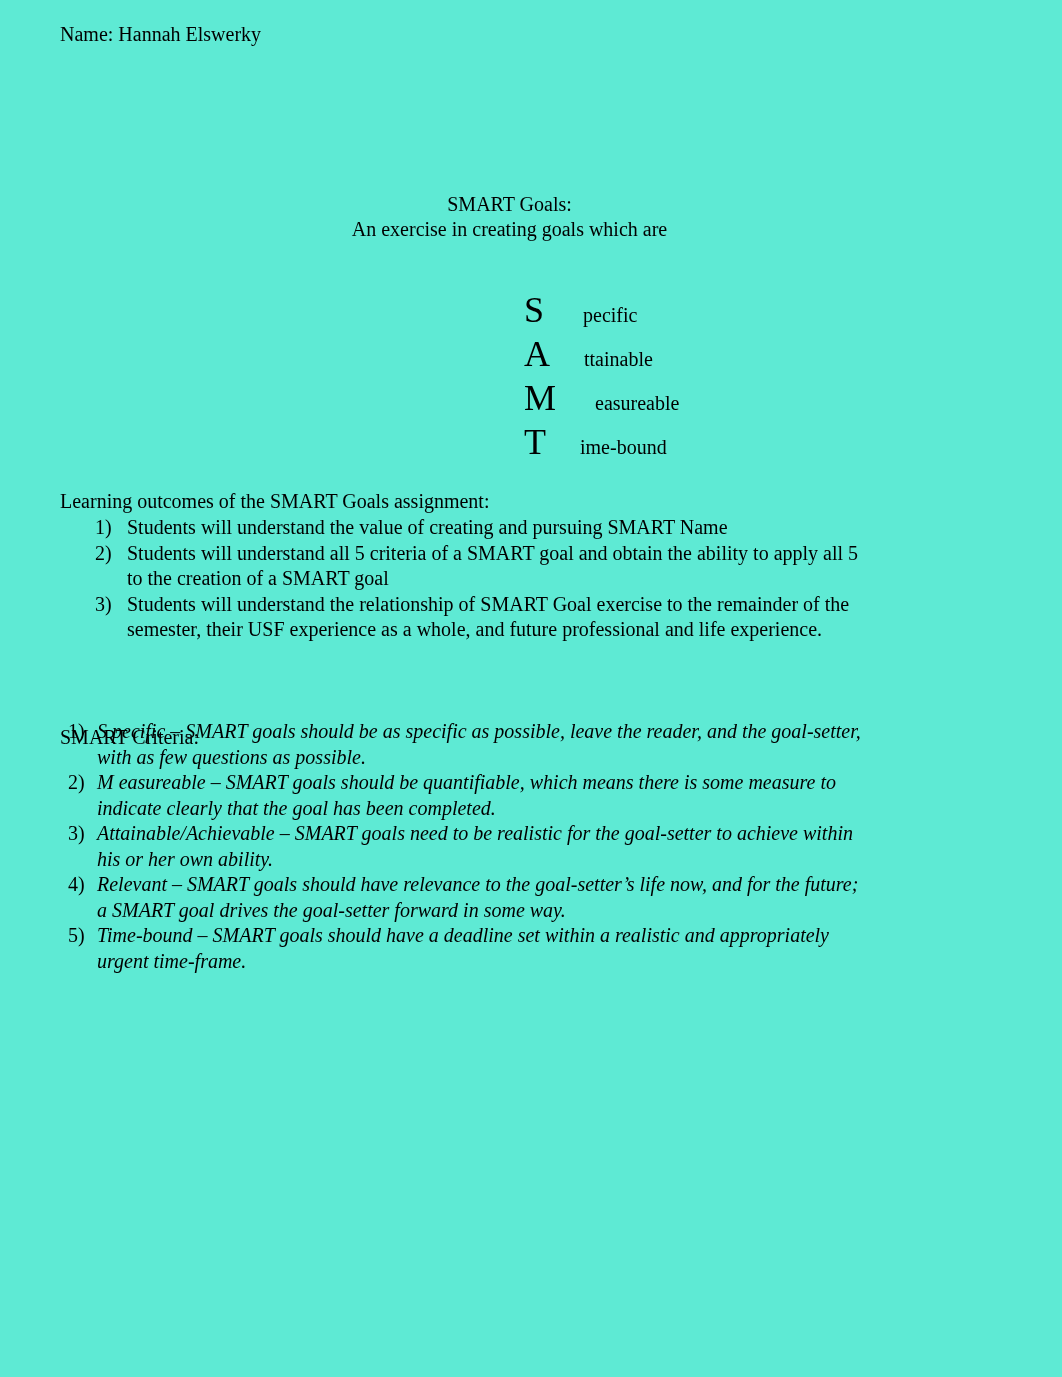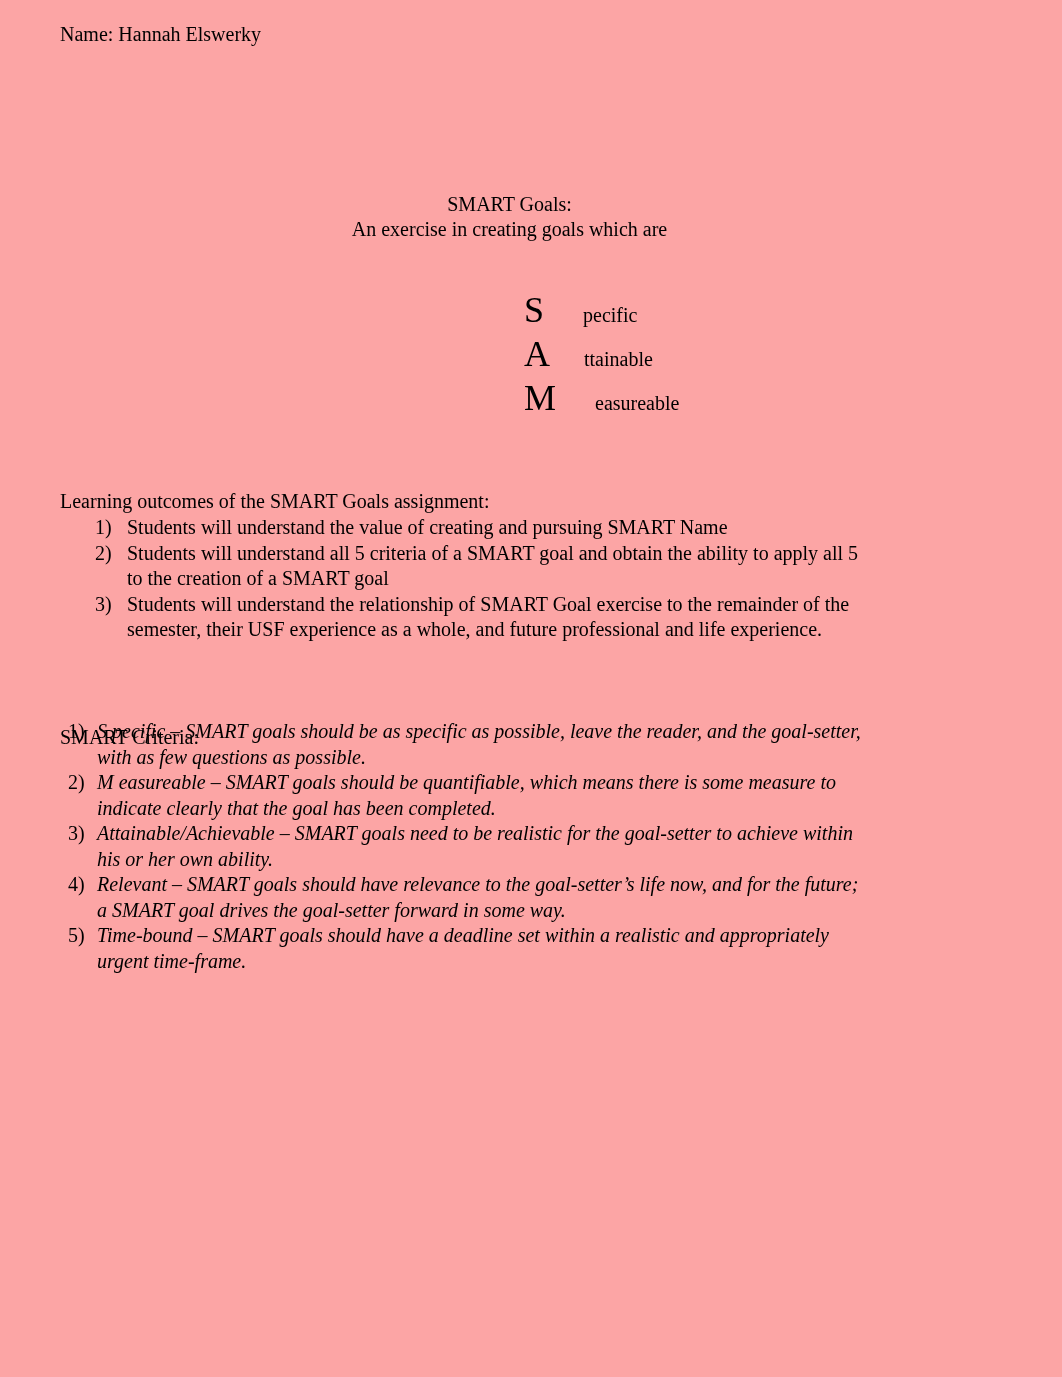--- a/index.html
+++ b/index.html
@@ -4,21 +4,21 @@
 <style>
   html, body {
     margin: 0;
     padding: 0;
     background: #ffffff;
   }
   .page {
     position: relative;
     width: 1062px;
     height: 1377px;
-    background: #fca5a5;
+    background: #5eead4;
     font-family: "Liberation Serif", "DejaVu Serif", serif;
     color: #000000;
     overflow: hidden;
   }
 
   
   .name-line {
     position: absolute;
     left: 60px;
     top: 22px;
@@ -123,20 +123,23 @@
   <div class="acronym-stack">
     <div class="acronym-row">
       <span class="acronym-cap">S</span><span class="acronym-rest"> pecific</span>
     </div>
     <div class="acronym-row">
       <span class="acronym-cap">A</span><span class="acronym-rest">ttainable</span>
     </div>
     <div class="acronym-row">
       <span class="acronym-cap">M</span><span class="acronym-rest"> easureable</span>
     </div>
+    <div class="acronym-row">
+      <span class="acronym-cap">T</span><span class="acronym-rest">ime-bound</span>
+    </div>
   </div>
 
   <div class="section-heading" id="outcomes-heading">Learning outcomes of the SMART Goals assignment:</div>
 
   <ol class="num-list" id="outcomes-list">
     <li class="num-item">
       <span class="num-marker">1)</span>
       <span class="num-text">Students will understand the value of creating and pursuing SMART Name</span>
     </li>
     <li class="num-item">

